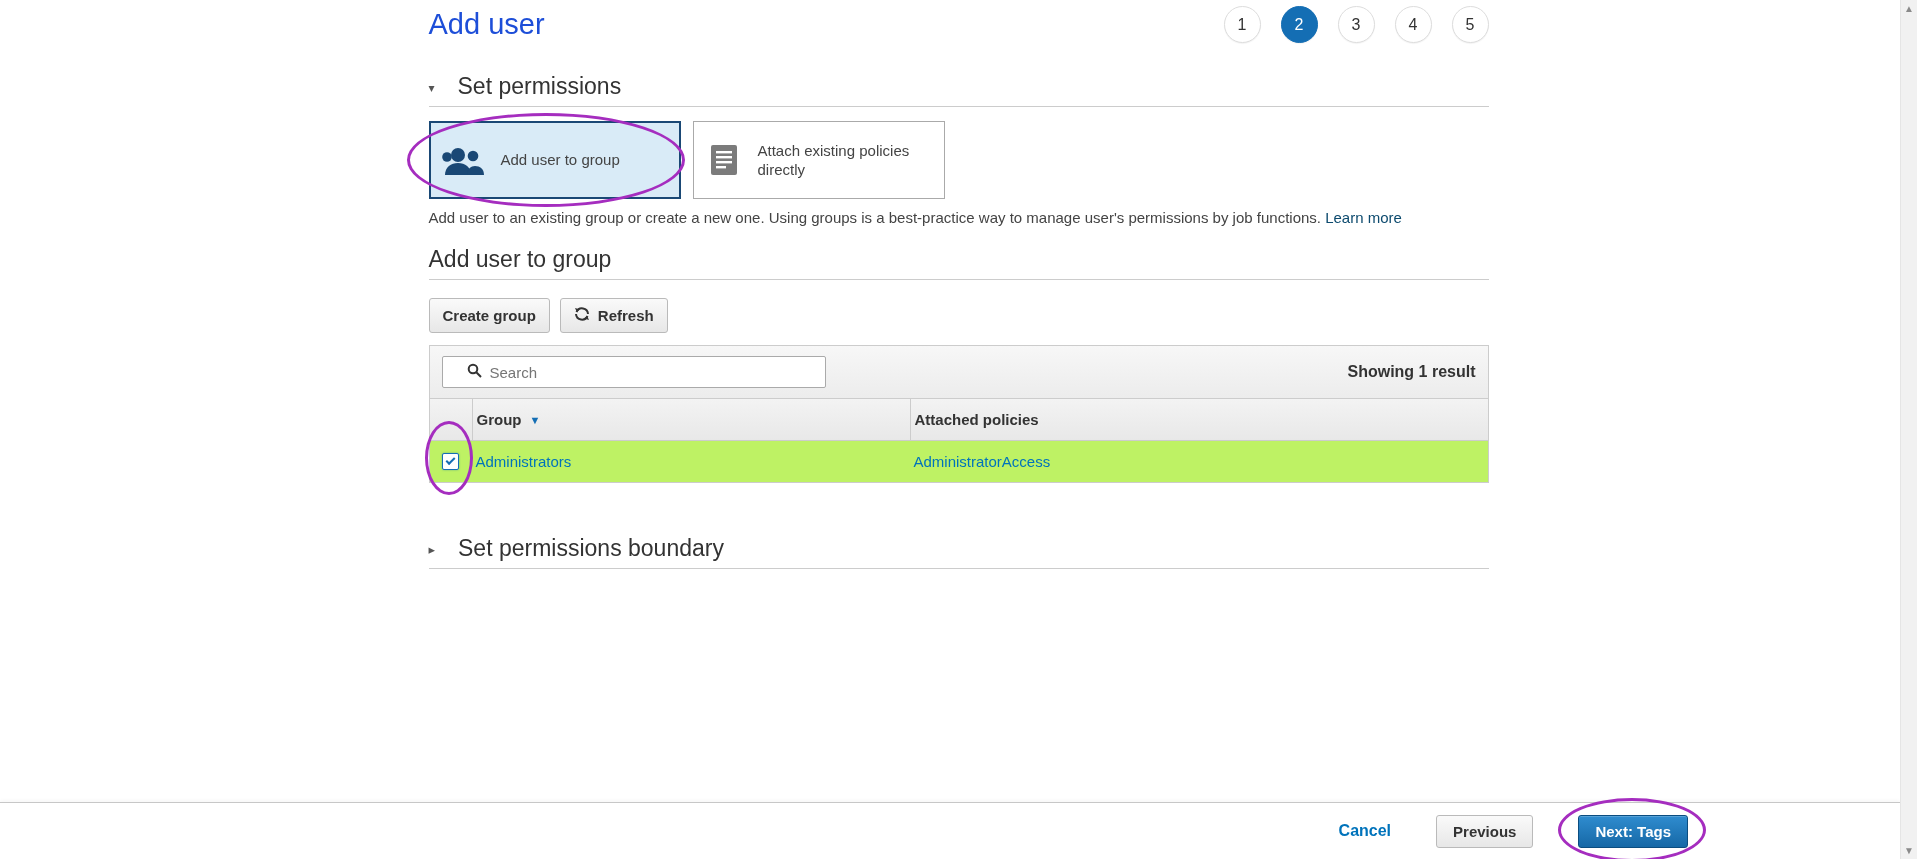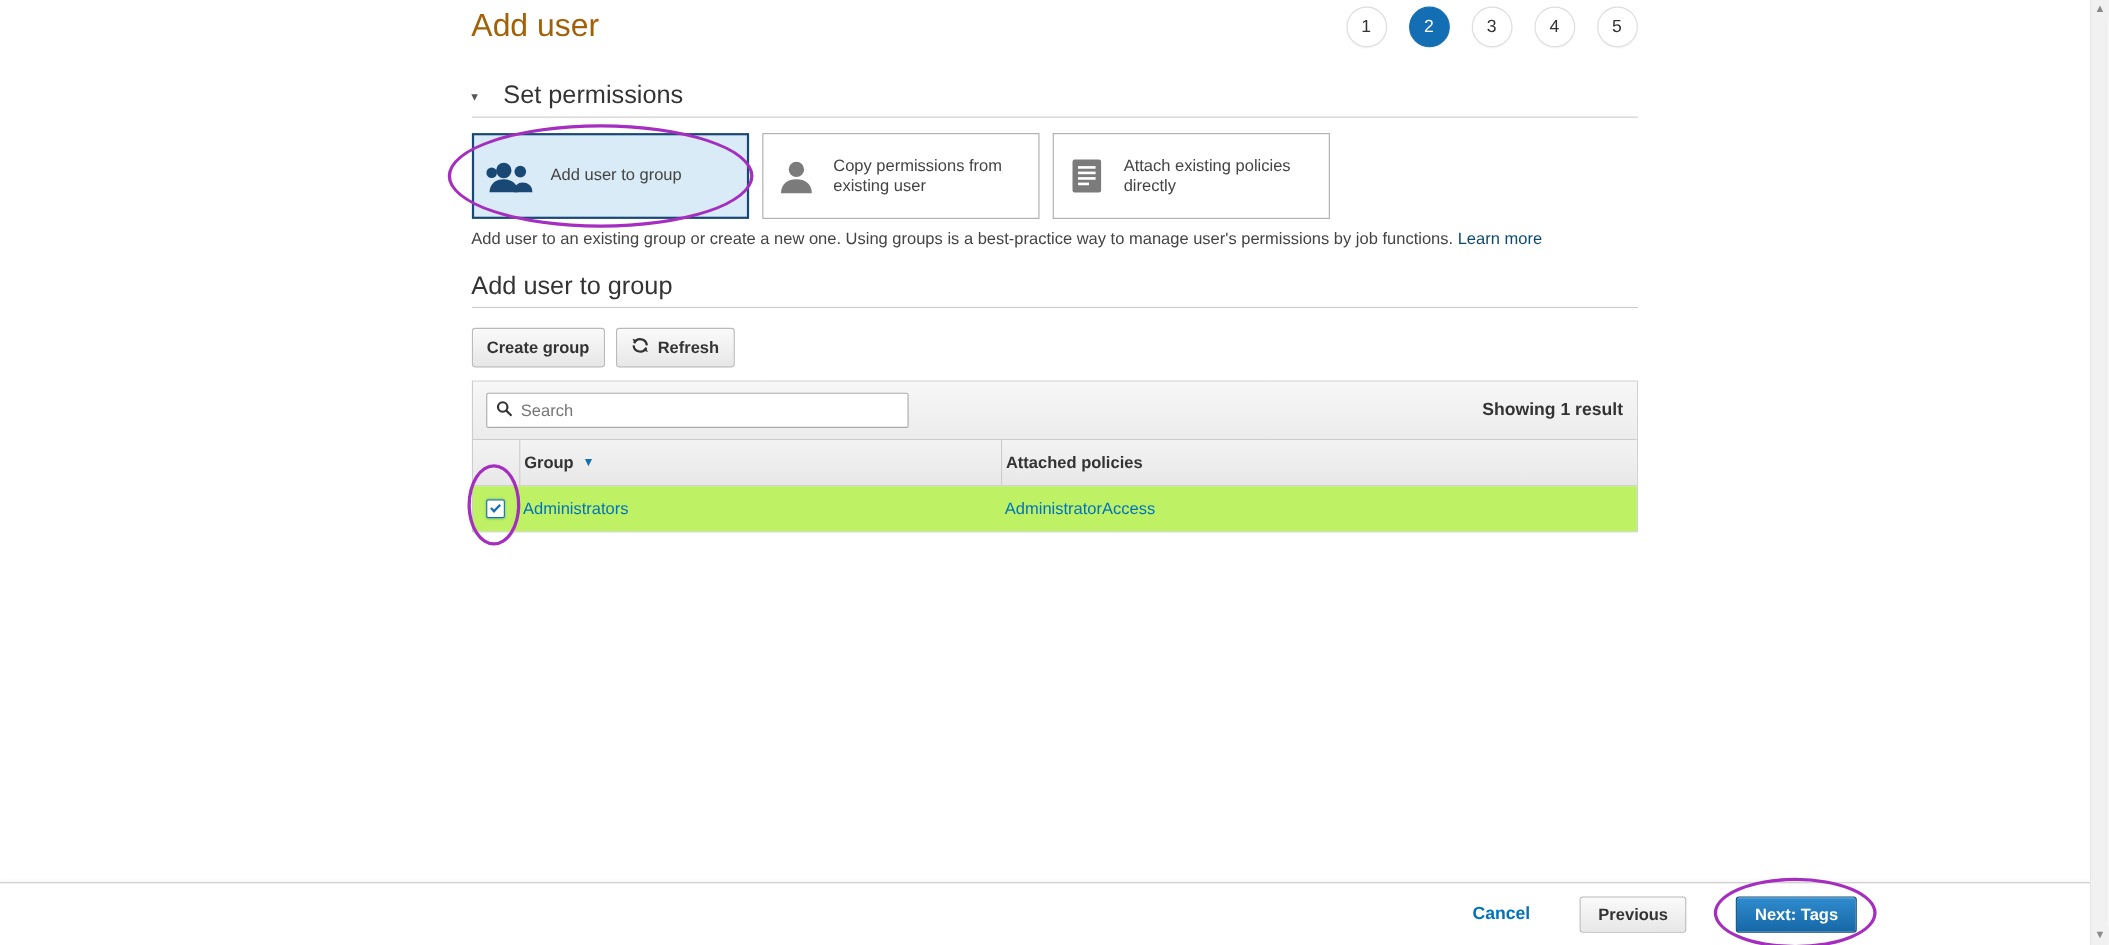--- a/index.html
+++ b/index.html
@@ -14,21 +14,21 @@
     }
     .scroll-row {
       height:17px; background:#f1f1f1;
       text-align:center; line-height:17px; color:#8a8a8a; font-size:10px;
     }
 
     .content { max-width:1060px; margin:0 auto; padding:0 0 120px; }
 
     .page-header { display:flex; justify-content:space-between; align-items:center;
       padding:6px 0 16px; }
-    h1.title { font-size:29px; font-weight:400; color:#a16207;text-align:right; }
+    h1.title { font-size:29px; font-weight:400; color:#1d4ed8;text-align:right; }
 
     .steps { display:flex; gap:20px; }
     .step { width:37px; height:37px; border-radius:50%;
       border:1px solid #ddd; background:#fff; color:#333;
       display:flex; align-items:center; justify-content:center; font-size:16px;
       box-shadow:0 1px 1px rgba(0,0,0,0.05); }
     .step.active { background:#146eb4; border-color:#146eb4; color:#fff; }
 
     .section-head {
       display:flex; align-items:center; gap:23px;
@@ -66,21 +66,21 @@
     }
 
     .table-wrap { border:1px solid #ccc; }
     .table-top {
       display:flex; justify-content:space-between; align-items:center;
       padding:10px 12px; background:linear-gradient(#f7f7f7,#ececec);
       border-bottom:1px solid #ccc;
     }
     .search-box {
       width:384px; height:32px; border:1px solid #aaa; background:#fff; border-radius:2px;
-      display:flex; align-items:center; padding:0 8px; gap:8px;
+      display:flex; align-items:center; padding:0 24px; gap:8px;
     }
     .search-box input {
       border:none; outline:none; flex:1; font-size:15px; color:#666; background:transparent;
     }
     .result-count { font-size:16px; font-weight:bold; color:#333; }
 
     .thead { display:flex; background:linear-gradient(#f3f3f3,#e8e8e8);
       border-bottom:1px solid #ccc; font-size:15px; font-weight:bold; color:#333; }
     .th, .td { padding:12px 4px; }
     .col-check { width:42px; display:flex; align-items:center; justify-content:center; }
@@ -148,29 +148,20 @@
             <circle cx="17" cy="10" r="7" fill="currentColor"></circle>
             <path d="M4 30c0-8 6-12 13-12s13 4 13 12H4z" fill="currentColor"></path>
             <circle cx="32" cy="11" r="5.3" fill="currentColor"></circle>
             <path d="M26 30c0-6 4-9 8-9 5 0 9 3 9 9" fill="currentColor"></path>
             <circle cx="6" cy="12" r="4.8" fill="currentColor"></circle>
           </svg>
         </span>
         <span class="label">Add user to group</span>
       </div>
 
-      <div class="perm-card">
-        <span class="icon">
-          <svg width="36" height="32" viewBox="0 0 36 32">
-            <circle cx="18" cy="10" r="7" fill="currentColor"></circle>
-            <path d="M4 32c0-9 6-13 14-13s14 4 14 13H4z" fill="currentColor"></path>
-          </svg>
-        </span>
-        <span class="label">Copy permissions from existing user</span>
-      </div>
 
       <div class="perm-card">
         <span class="icon">
           <svg width="30" height="34" viewBox="0 0 30 34">
             <rect x="2" y="2" width="26" height="30" rx="2" fill="currentColor"></rect>
             <rect x="7" y="8" width="16" height="2.4" fill="#fff"></rect>
             <rect x="7" y="13" width="16" height="2.4" fill="#fff"></rect>
             <rect x="7" y="18" width="16" height="2.4" fill="#fff"></rect>
             <rect x="7" y="23" width="10" height="2.4" fill="#fff"></rect>
           </svg>
@@ -236,20 +227,24 @@
           <a href="#">Administrators</a>
         </div>
         <div class="td col-pol" style="border-left:none;">
           <a href="#">AdministratorAccess</a>
         </div>
       </div>
       <div class="oval-annot" style="left:-5px; top:-20px; width:48px; height:74px;"></div>
     </div>
   </div>
 
+  <div class="section-head boundary">
+    <span class="caret-right"></span>
+    <h2>Set permissions boundary</h2>
+  </div>
 
 </div>
 
 <div class="footer-bar">
   <span class="cancel">Cancel</span>
   <button class="btn-prev">Previous</button>
   <div style="position:relative;">
     <button class="btn-next">Next: Tags</button>
     <div class="oval-annot" style="left:-20px; top:-17px; width:148px; height:64px;"></div>
   </div>

